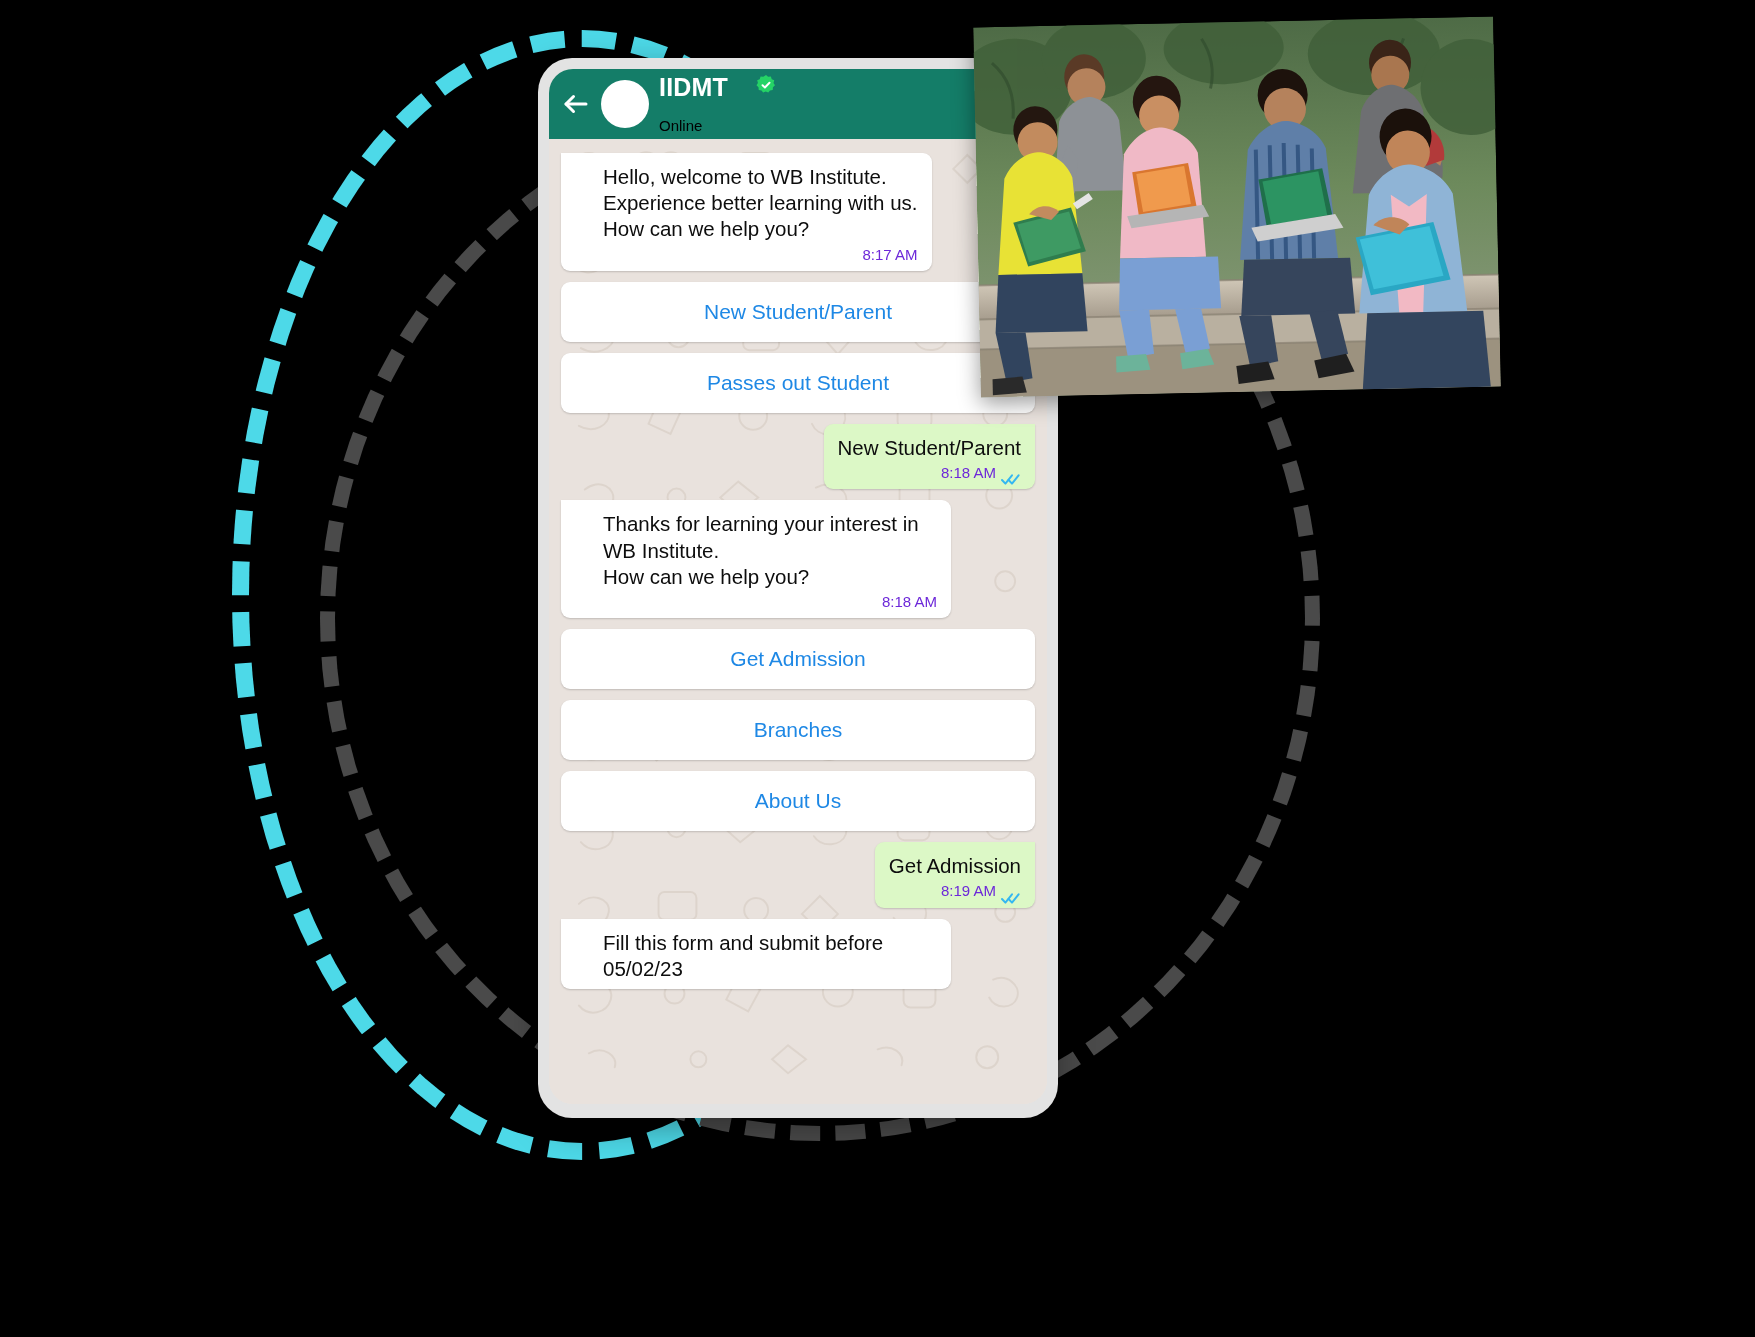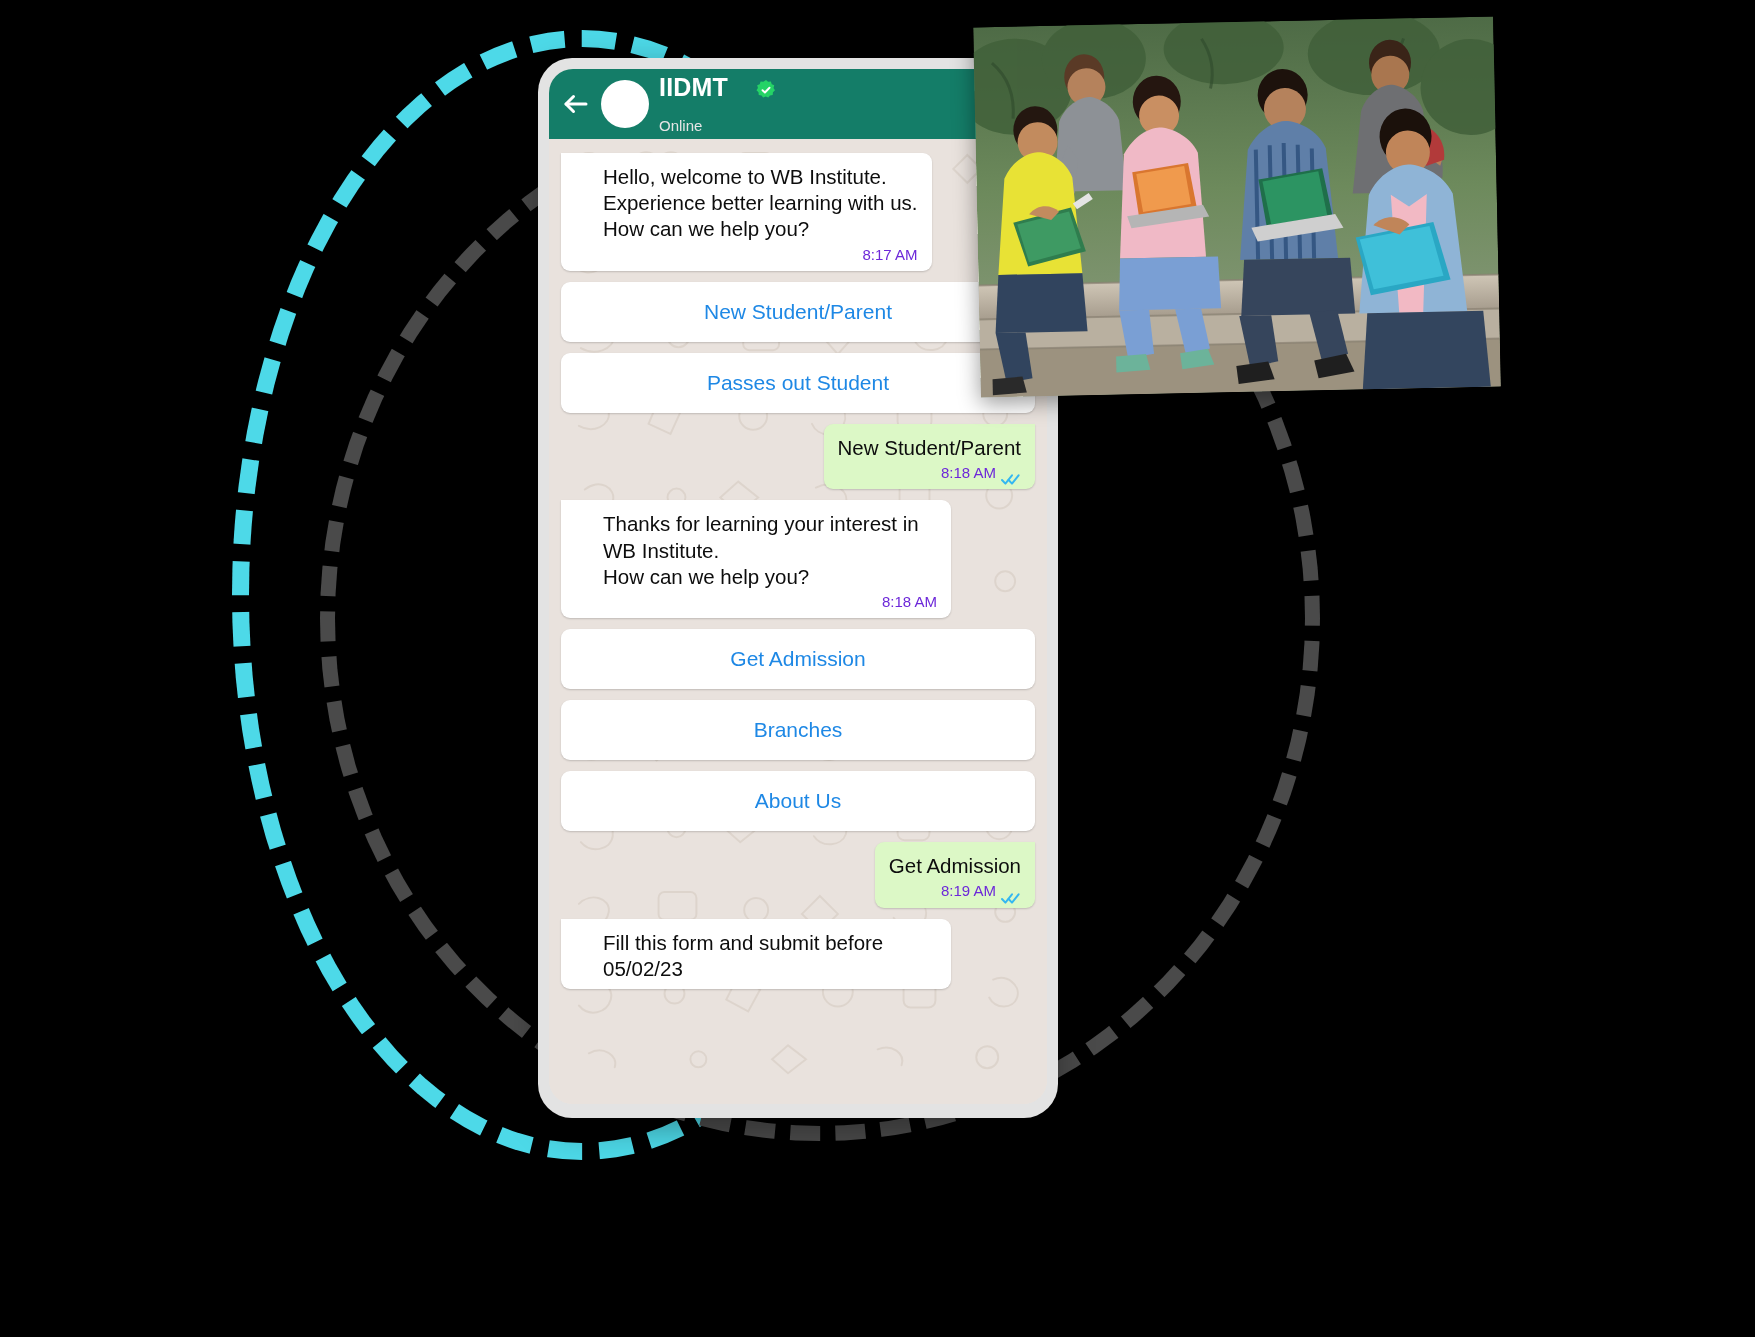--- a/index.html
+++ b/index.html
@@ -45,24 +45,24 @@
     display: flex; align-items: center;
     padding: 0 14px 0 12px; gap: 10px;
     color: #fff;
   }
   .back-icon { width: 30px; height: 30px; flex: 0 0 auto; }
   .avatar {
     width: 48px; height: 48px; border-radius: 50%;
     background: #fff; flex: 0 0 auto;
   }
   .title-wrap { display: flex; flex-direction: column; justify-content: center; min-width: 0; }
-  .title-row { display: flex; align-items: flex-end; gap: 27px; }
+  .title-row { display: flex; align-items: flex-start; gap: 27px; }
   .chat-title { font-size: 25px; font-weight: bold; letter-spacing: .2px; line-height: 1.08; }
   .verified { width: 22px; height: 22px; flex: 0 0 auto; }
-  .chat-status { font-size: 15px; color: #e5e5e5; line-height: 1.2; margin-top: 16px; }
+  .chat-status { font-size: 15px; color: #000000; line-height: 1.2; margin-top: 16px; }
   .header-spacer { flex: 1 1 auto; }
   .call-icon { width: 34px; height: 30px; flex: 0 0 auto; }
 
   
   .chat-body {
     flex: 1 1 auto; position: relative;
     padding: 14px 12px 0 12px;
     overflow: hidden;
     background-color: #e9e2dd;
   }

